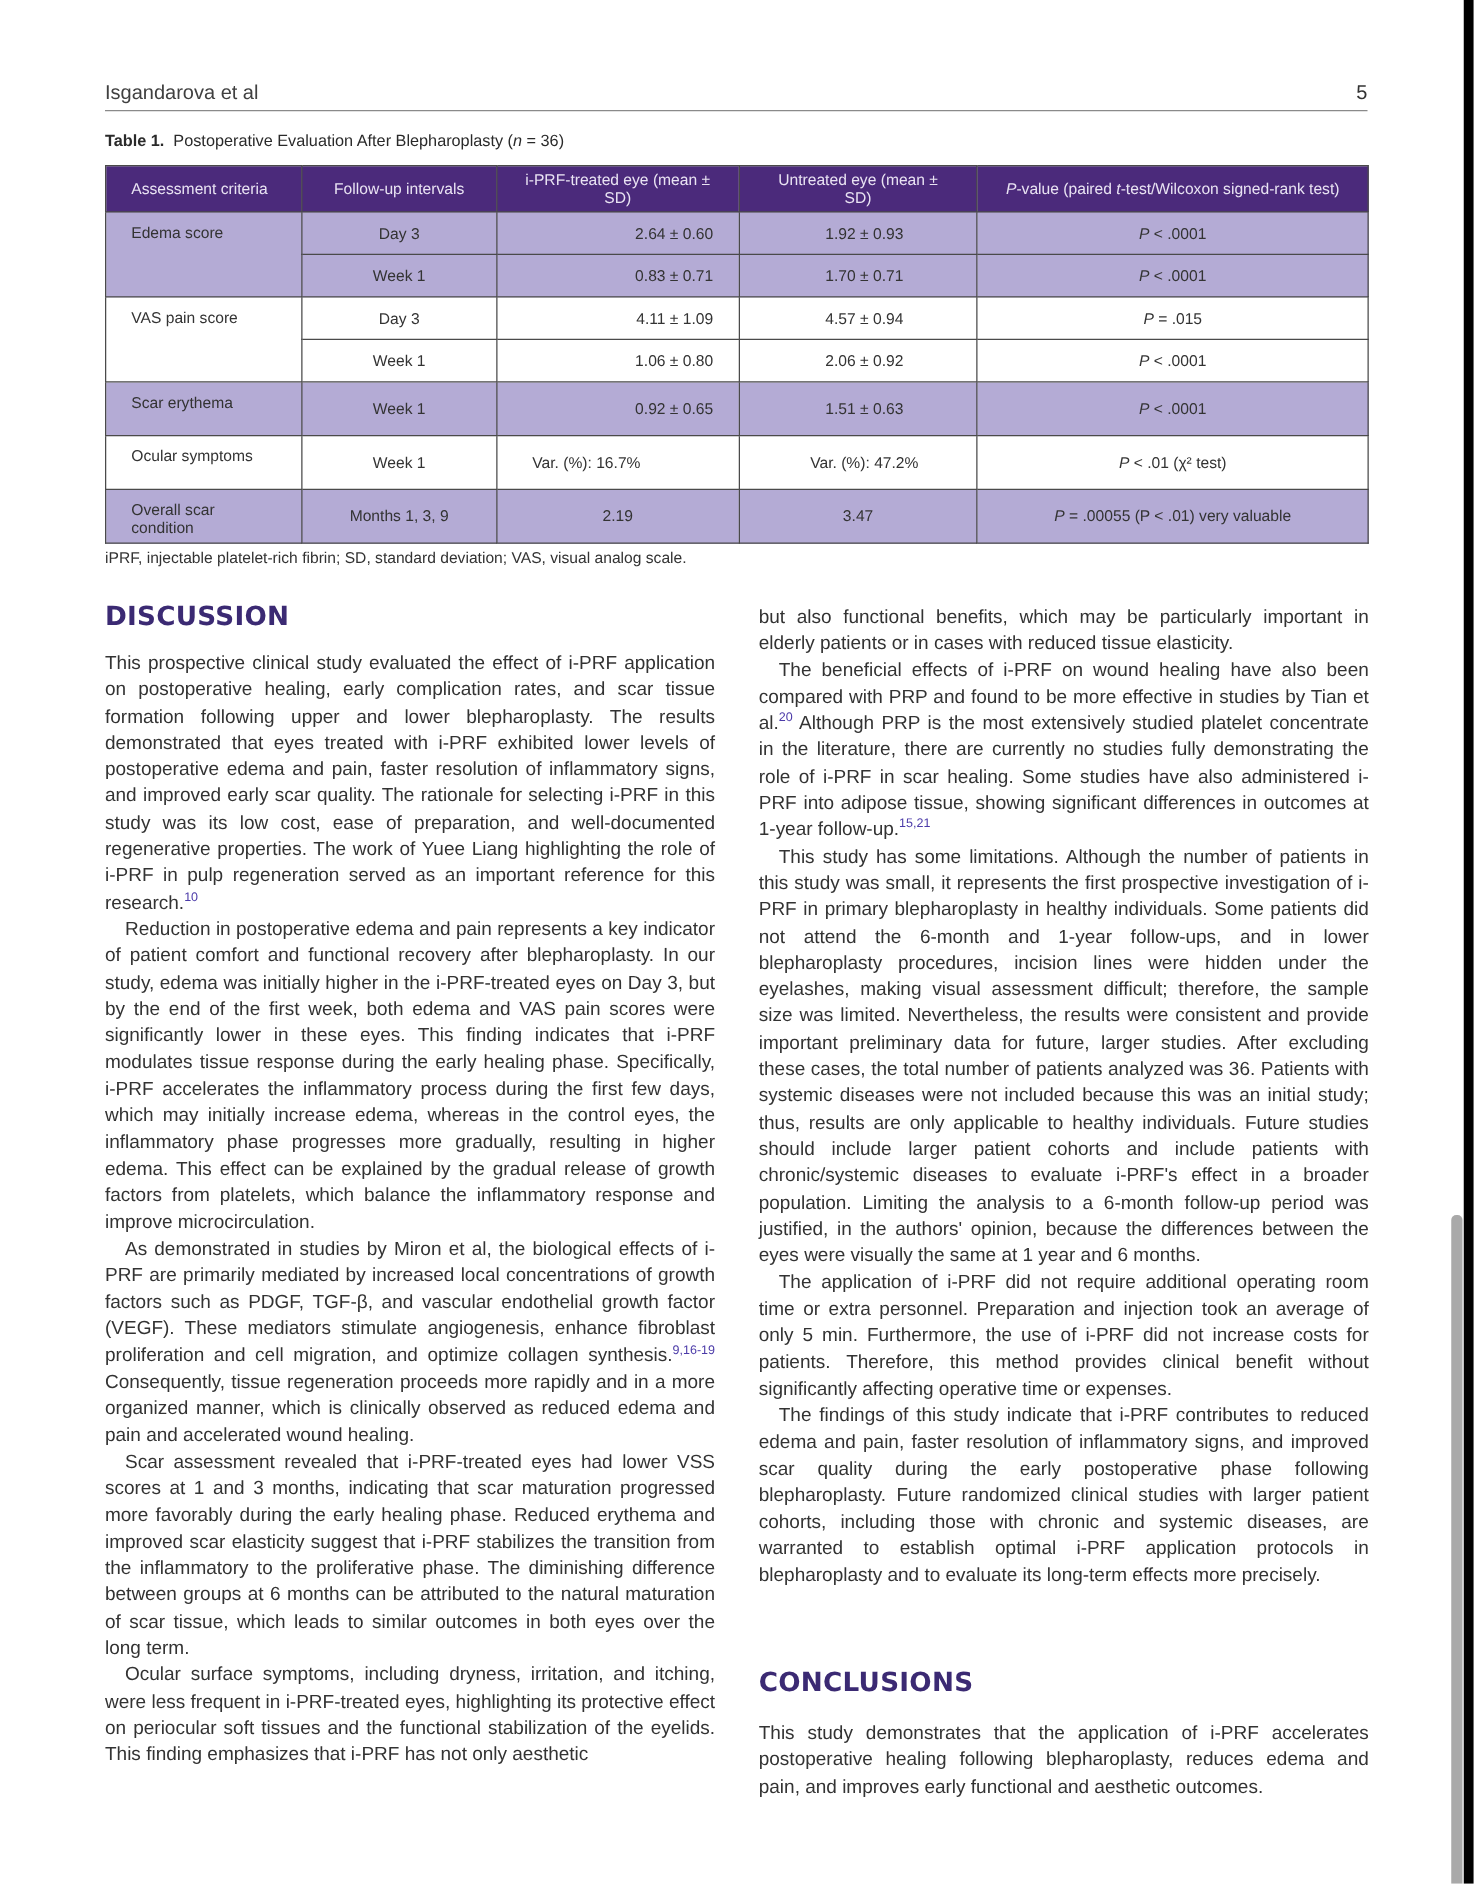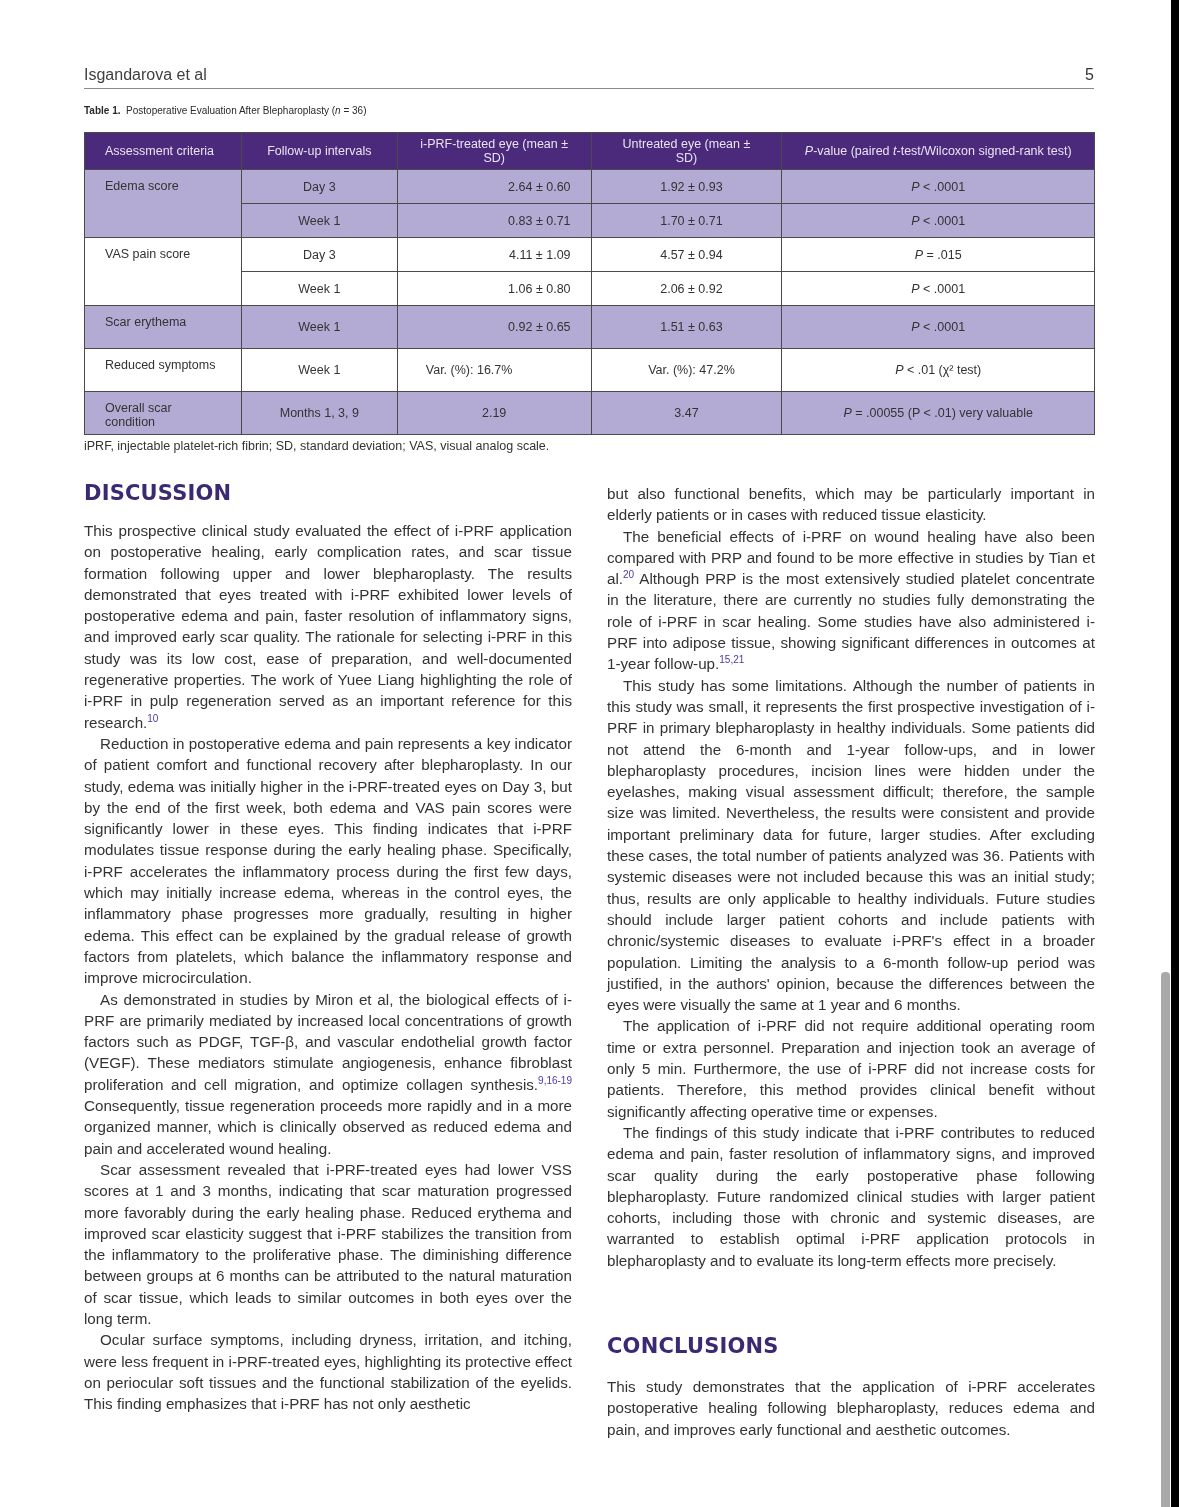--- a/index.html
+++ b/index.html
@@ -9,21 +9,21 @@
     font-family: "Liberation Sans", "DejaVu Sans", sans-serif;
     color: #2f2f2f;
   }
   .right-edge { position: absolute; top: 0; right: 0; width: 8px; height: 1507px; background: #000; }
   .scrollbar { position: absolute; left: 1161px; top: 972px; width: 9px; height: 535px; background: #a9a9a9; border-radius: 4px 4px 0 0; }
 
   .running-head { position: absolute; left: 84px; top: 64px; width: 1010px; height: 24px; border-bottom: 1px solid #8a8a8a; }
   .running-head .author { position: absolute; left: 0; top: 2px; font-size: 16px; color: #404040; }
   .running-head .pageno { position: absolute; right: 0; top: 2px; font-size: 16px; color: #333; }
 
-  .table-caption { position: absolute; left: 84px; top: 105px; font-size: 10px; color: #2a2a2a; }
+  .table-caption { position: absolute; left: 84px; top: 105px; font-size: 13px; color: #2a2a2a; }
   .table-caption b { font-weight: bold; }
   .table-caption i { font-style: italic; }
 
   table.results {
     position: absolute; left: 84px; top: 132px; width: 1011px;
     border-collapse: collapse; font-size: 12.5px; color: #333;
   }
   table.results th, table.results td { border: 1.5px solid #4a4a4a; height: 33px; padding: 0 20px; }
   table.results thead th { background: #4b2a7b; color: #e9e3f3; font-weight: normal; height: 36px; text-align: center; }
   table.results thead th.first { text-align: left; }
@@ -111,21 +111,21 @@
       <td class="center"><i>P</i><span> &lt; .0001</span></td>
     </tr>
     <tr class="shade">
       <td class="crit">Scar erythema</td>
       <td class="center">Week 1</td>
       <td class="num-treated">0.92 ± 0.65</td>
       <td class="num-untreated">1.51 ± 0.63</td>
       <td class="center"><i>P</i><span> &lt; .0001</span></td>
     </tr>
     <tr class="plain">
-      <td class="crit">Reduced symptoms</td>
+      <td class="crit">Ocular symptoms</td>
       <td class="center">Week 1</td>
       <td class="var">Var. (%): 16.7%</td>
       <td class="var2">Var. (%): 47.2%</td>
       <td class="center"><i>P</i><span> &lt; .01 (χ² test)</span></td>
     </tr>
     <tr class="shade">
       <td class="crit">Overall scar condition</td>
       <td class="center">Months 1, 3, 9</td>
       <td class="center">2.19</td>
       <td class="center">3.47</td>

